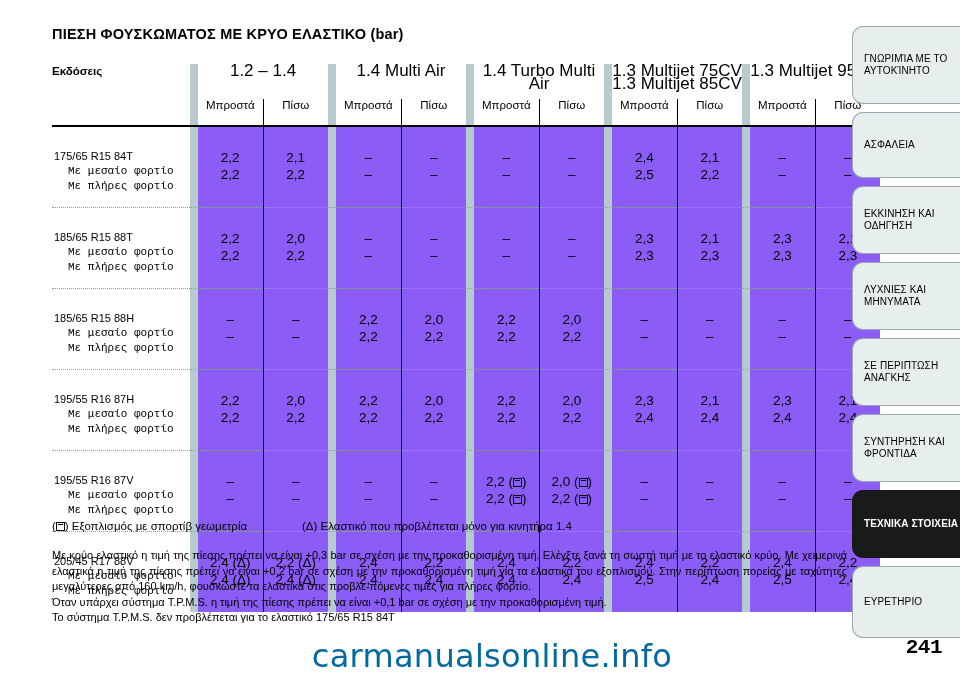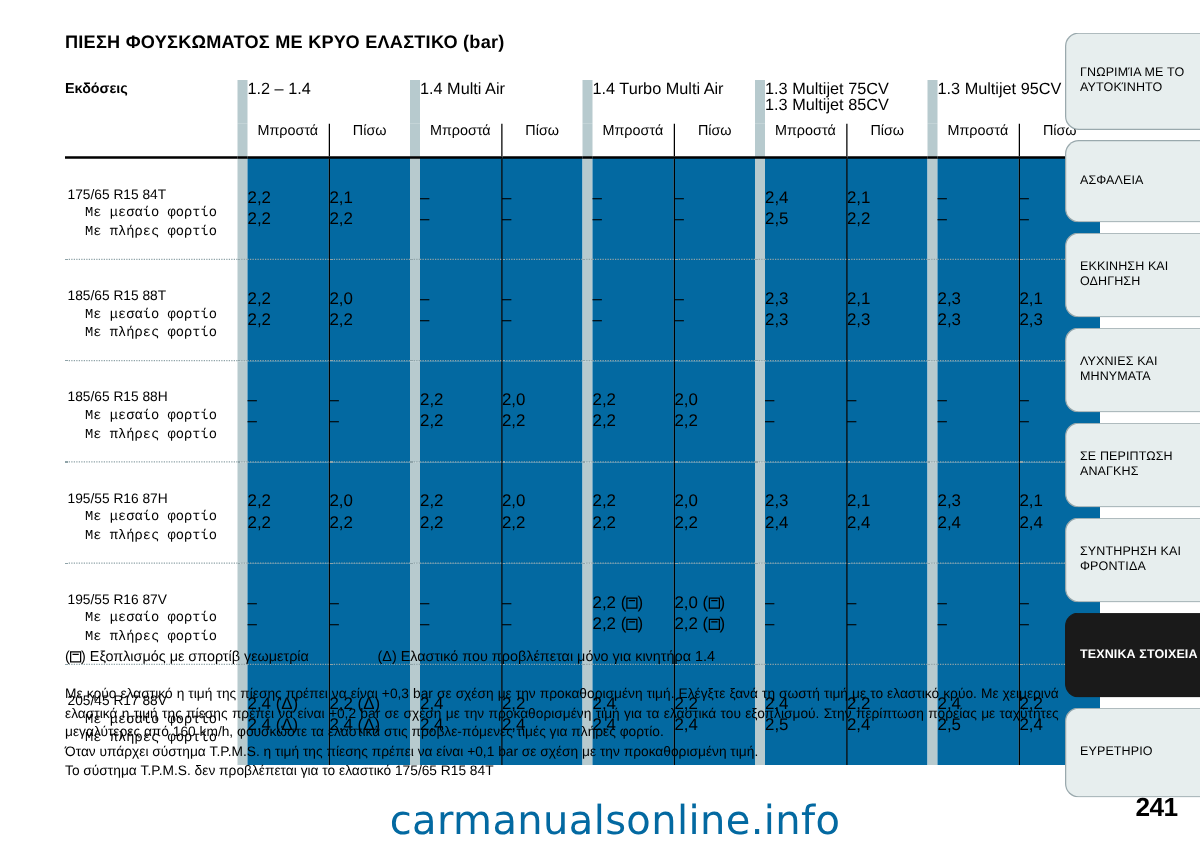--- a/index.html
+++ b/index.html
@@ -62,21 +62,22 @@
   .gapbar {
     background: #b7cace;
   }
   .gapbar-head {
     background: #b7cace;
   }
 
   
   .hdr-versions td {
     height: 34px;
-    font-size: 13px;
+    text-align: center;
+    font-size: 17px;
     font-weight: bold;
     line-height: 13px;
     padding-bottom: 2px;
     vertical-align: top;
   }
   .hdr-versions td.lbl {
     text-align: left;
     font-size: 11.5px;
     font-weight: bold;
     padding-top: 1px;
@@ -109,21 +110,22 @@
     vertical-align: top;
   }
   tr.data td.lbl {
     padding-top: 22px;
     font-size: 11px;
     line-height: 15px;
     white-space: nowrap;
     border-bottom: 1px dotted #8fa3a8;
   }
   tr.data td.val {
-    background: #0369a1;
+    text-align: center;
+    background: #8b5cf6;
     padding-top: 22px;
     font-size: 13.5px;
     line-height: 17px;
     border-bottom: 1px dotted #8fa3a8;
     white-space: nowrap;
   }
   tr.data td.val.front {
     border-right: 1.2px solid #000;
   }
   tr.data td.gapbar {
@@ -217,20 +219,21 @@
     font-weight: bold;
   }
 
   .page-number {
     position: absolute;
     right: 18px;
     bottom: 18px;
     font-size: 21px;
     font-weight: bold;
     letter-spacing: -0.5px;
+    font-family: Liberation Mono, monospace;
   }
 
   
   .watermark {
     position: absolute;
     left: 0;
     bottom: 2px;
     width: 960px;
     text-align: center;
     font-size: 32px;

